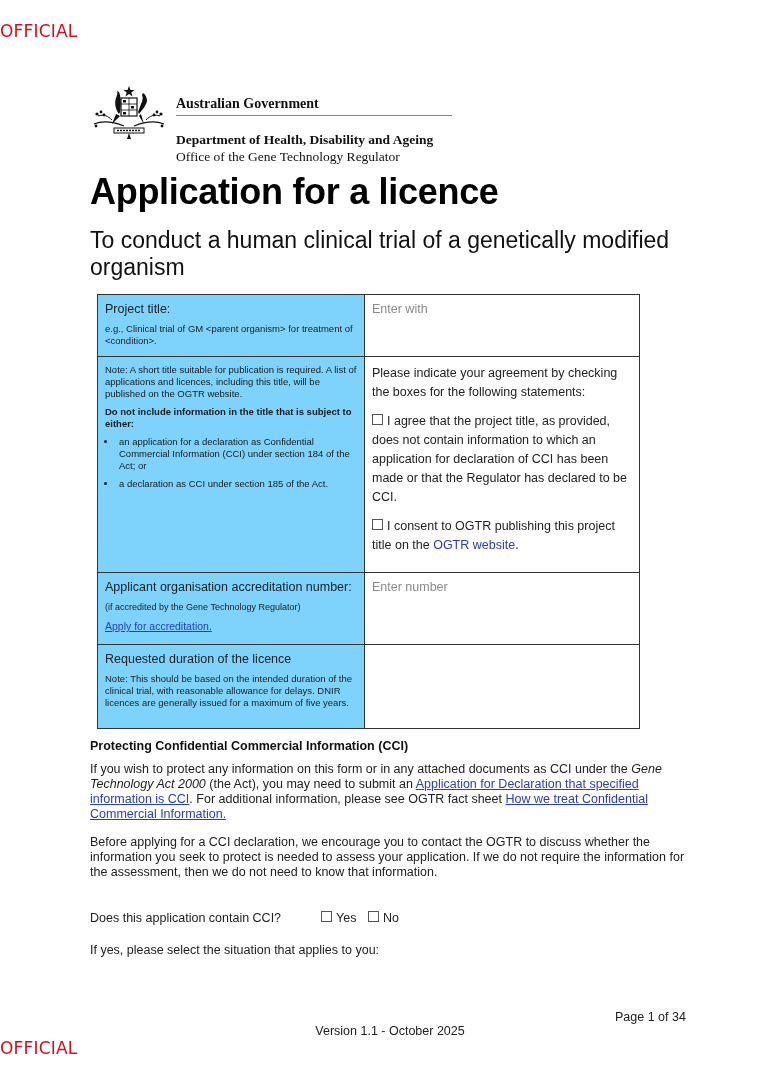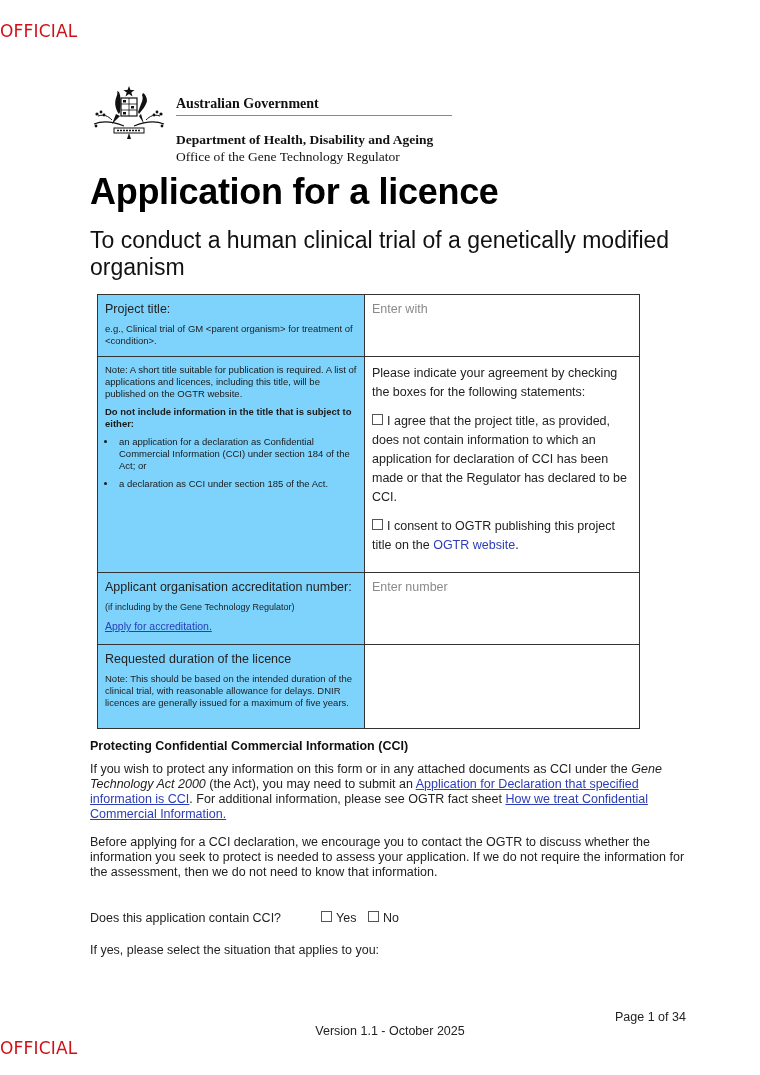--- a/index.html
+++ b/index.html
@@ -121,21 +121,21 @@
         <span class="chk"></span><span>I agree that the project title, as provided, does not contain information to which an application for declaration of CCI has been made or that the Regulator has declared to be CCI.</span>
       </p>
       <p class="agree-p">
         <span class="chk"></span><span>I consent to OGTR publishing this project title on the </span><a class="link" href="#">OGTR website</a><span>.</span>
       </p>
     </td>
   </tr>
   <tr style="height:72px">
     <td class="lbl">
       <div class="lbl-main">Applicant organisation accreditation number:</div>
-      <div class="lbl-note" style="font-size:9px">(if including by the Gene Technology Regulator)</div>
+      <div class="lbl-note" style="font-size:9px">(if accredited by the Gene Technology Regulator)</div>
       <div class="lbl-note" style="font-size:10.5px"><a class="ulink" href="#">Apply for accreditation.</a></div>
     </td>
     <td class="val">
       <span class="placeholder">Enter number</span>
     </td>
   </tr>
   <tr style="height:84px">
     <td class="lbl">
       <div class="lbl-main">Requested duration of the licence</div>
       <div class="lbl-note">Note: This should be based on the intended duration of the clinical trial, with reasonable allowance for delays. DNIR licences are generally issued for a maximum of five years.</div>

